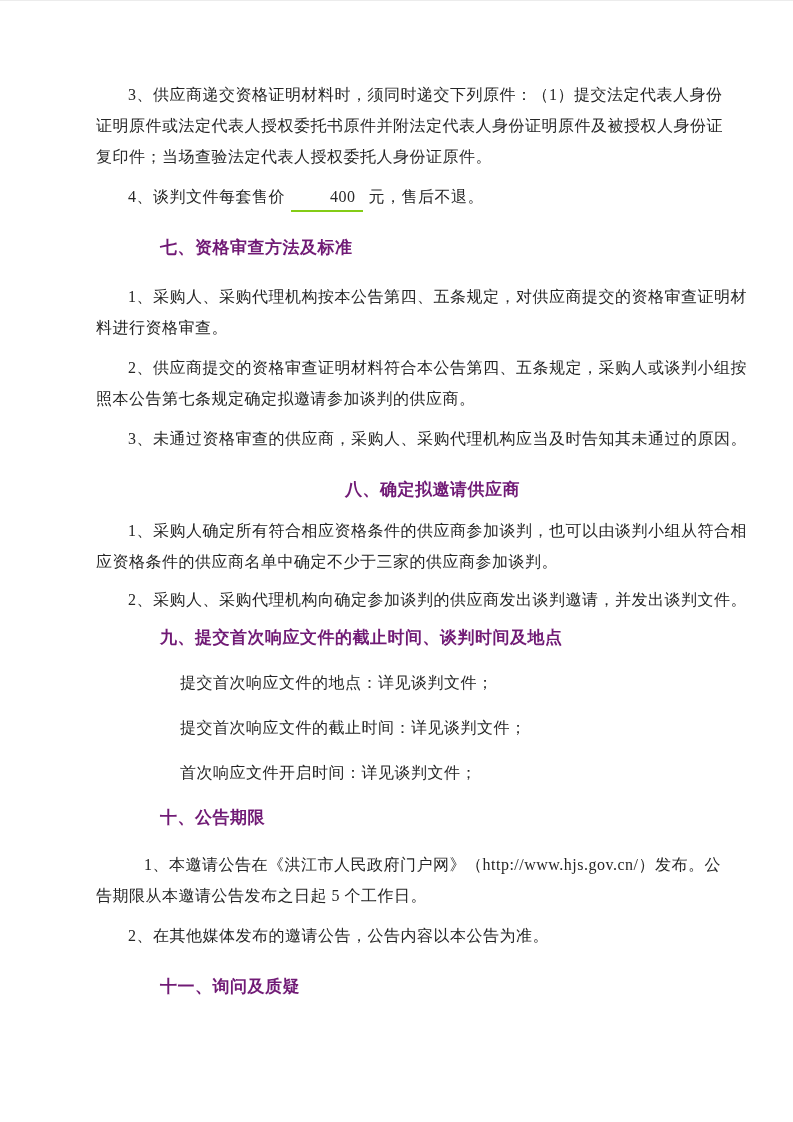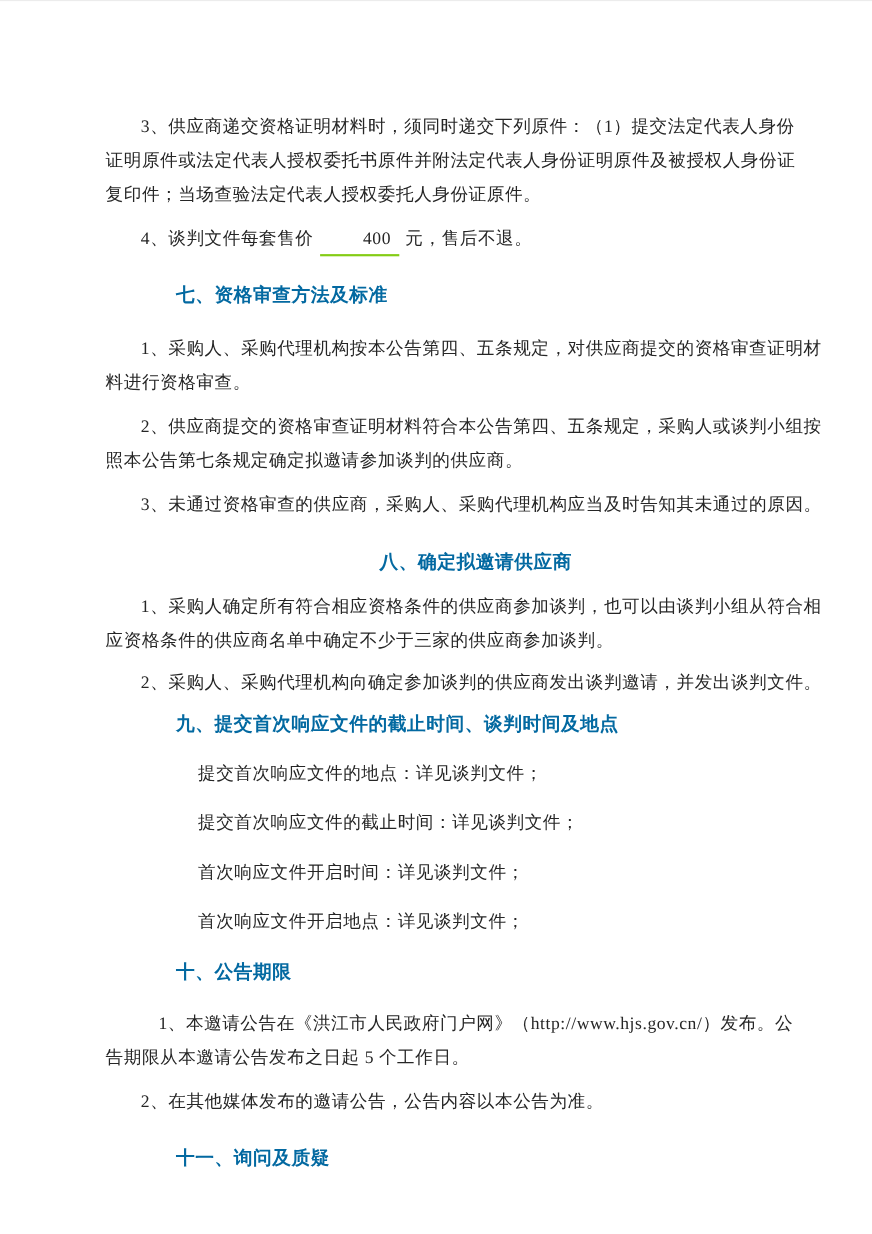--- a/index.html
+++ b/index.html
@@ -13,37 +13,37 @@
     height: 1122px;
     margin: 0 auto;
     background: #ffffff;
     overflow: hidden;
     border-top: 1px solid #ececec;
     box-sizing: border-box;
     font-family: "Liberation Serif", "DejaVu Serif", serif;
     color: #262626;
   }
   .content {
-    padding: 99px 88px 0 96px;
+    padding: 78px 88px 0 96px;
   }
   .line {
     line-height: 31px;
     font-size: 16px;
     white-space: nowrap;
     letter-spacing: 0.5px;
   }
   .indent-2 { text-indent: 2em; }
   .indent-3 { text-indent: 3em; }
   .para { margin: 0 0 9px 0; }
   .para-tight { margin: 0 0 7px 0; }
   .heading {
     font-family: "Liberation Sans", "DejaVu Sans", sans-serif;
     font-weight: 700;
     font-size: 17px;
-    color: #0369a1;
+    color: #701a75;
     line-height: 31px;
     padding-left: 64px;
     white-space: nowrap;
     letter-spacing: 0.5px;
   }
   .h7  { margin: 20px 0 18px 0; }
   .h8  { margin: 20px 0 10px 0; text-align: center; }
   .h9  { margin: 0 0 14px 0; }
   .h10 { margin: 10px 0 16px 0; }
   .h11 { margin: 20px 0 0 0; }
@@ -94,21 +94,20 @@
       <div class="line">应资格条件的供应商名单中确定不少于三家的供应商参加谈判。</div>
     </div>
     <div class="para-tight">
       <div class="line indent-2">2、采购人、采购代理机构向确定参加谈判的供应商发出谈判邀请，并发出谈判文件。</div>
     </div>
 
     <div class="heading h9">九、提交首次响应文件的截止时间、谈判时间及地点</div>
     <div class="line detail-line">提交首次响应文件的地点：详见谈判文件；</div>
     <div class="line detail-line">提交首次响应文件的截止时间：详见谈判文件；</div>
     <div class="line detail-line">首次响应文件开启时间：详见谈判文件；</div>
-    <div class="line detail-line">首次响应文件开启地点：详见谈判文件；</div>
 
     <div class="heading h10">十、公告期限</div>
     <div class="para">
       <div class="line indent-3">1、本邀请公告在《洪江市人民政府门户网》（http://www.hjs.gov.cn/）发布。公</div>
       <div class="line">告期限从本邀请公告发布之日起 5 个工作日。</div>
     </div>
     <div class="para">
       <div class="line indent-2">2、在其他媒体发布的邀请公告，公告内容以本公告为准。</div>
     </div>
 

